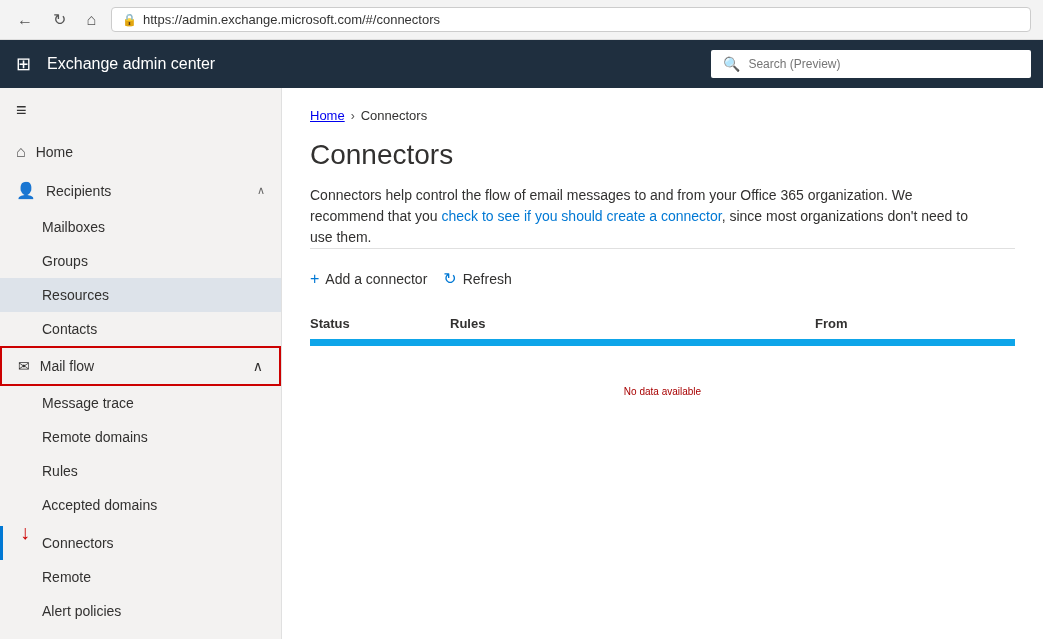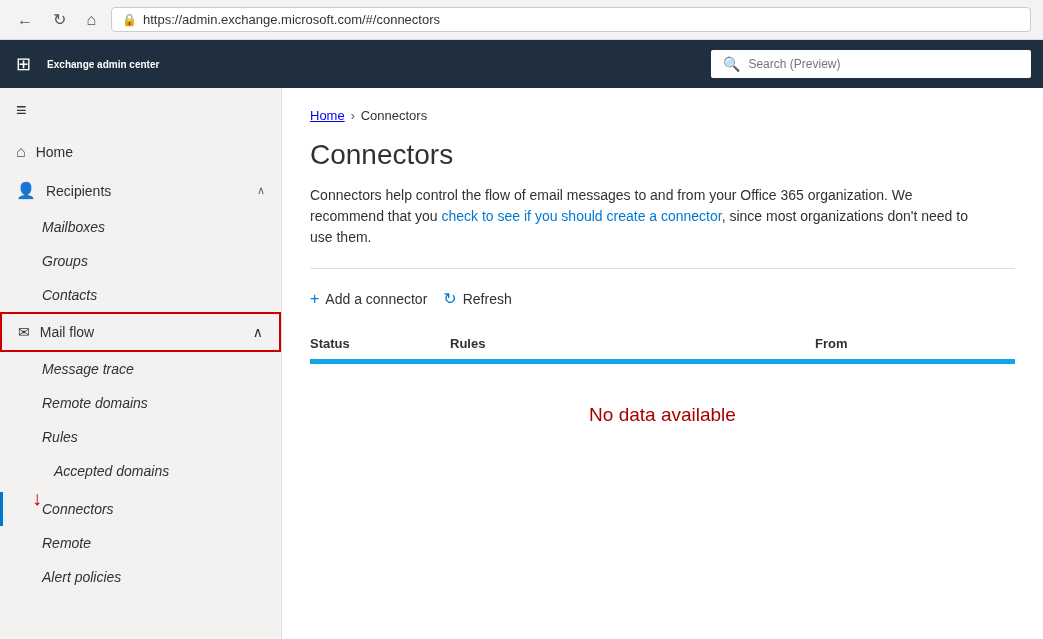--- a/index.html
+++ b/index.html
@@ -47,22 +47,22 @@
       gap: 12px;
     }
     .app-grid-icon {
       color: #fff;
       font-size: 18px;
       cursor: pointer;
       padding: 4px;
     }
     .app-title {
       color: #fff;
-      font-size: 10px;
-      font-weight: 700;
+      font-size: 16px;
+      font-weight: 400;
     }
     .search-bar {
       margin-left: auto;
       background: #fff;
       border: none;
       border-radius: 2px;
       padding: 6px 12px;
       width: 320px;
       font-size: 14px;
       display: flex;
@@ -112,21 +112,20 @@
     .sidebar-item-label { flex: 1; }
     .sidebar-item .chevron { font-size: 11px; color: #666; }
 
     .sidebar-sub-item {
       padding: 9px 16px 9px 42px;
       cursor: pointer;
       color: #323130;
       font-size: 14px;
       display: flex;
       align-items: center;
-      font-style: italic;
     }
     .sidebar-sub-item.highlighted { background: #dde3ea; }
     .sidebar-sub-item.active-indicator {
       border-left: 3px solid #0078d4;
       padding-left: 39px;
     }
 
     
     .main-content {
       flex: 1;
@@ -153,21 +152,20 @@
       font-weight: 300;
       color: #323130;
       margin-bottom: 14px;
     }
 
     
     .description {
       font-size: 14px;
       color: #323130;
       line-height: 1.5;
-      margin-bottom: 20px;
       max-width: 680px;
     }
     .description a { color: #0078d4; text-decoration: none; }
 
     
     .divider {
       border: none;
       border-top: 1px solid #e0e0e0;
       margin-bottom: 16px;
     }
@@ -190,33 +188,33 @@
       color: #323130;
       padding: 4px 0;
     }
     .toolbar-btn .btn-icon { font-size: 16px; color: #0078d4; }
 
     
     .table-container { width: 100%; }
     .table-header {
       display: grid;
       grid-template-columns: 140px 1fr 200px;
-      border-bottom: 5px solid #0ea5e9;
+      border-bottom: 7px solid #0ea5e9;
       padding: 8px 0;
     }
     .table-col-header {
       font-size: 13px;
       color: #323130;
       font-weight: 600;
     }
     .no-data {
       text-align: center;
       padding: 40px;
       color: #a80000;
-      font-size: 19px;
+      font-size: 10px;
     }
 
     
     .mail-flow-box {
       position: relative;
       display: flex;
       align-items: center;
       padding: 10px 16px;
       cursor: pointer;
       color: #323130;
@@ -264,20 +262,23 @@
     </div>
 
     <div class="sidebar-sub-item">
       <span>Mailboxes</span>
     </div>
 
     <div class="sidebar-sub-item">
       <span>Groups</span>
     </div>
 
+    <div class="sidebar-sub-item highlighted">
+      <span>Resources</span>
+    </div>
 
     <div class="sidebar-sub-item">
       <span>Contacts</span>
     </div>
 
     <div class="mail-flow-box" style="position:relative;">
       <span class="icon">✉</span>
       <span class="sidebar-item-label">Mail flow</span>
       <span class="chevron">∧</span>
     </div>
@@ -287,21 +288,21 @@
     </div>
 
     <div class="sidebar-sub-item">
       <span>Remote domains</span>
     </div>
 
     <div class="sidebar-sub-item">
       <span>Rules</span>
     </div>
 
-    <div class="sidebar-sub-item" style="position:relative;margin-left:12px;">
+    <div class="sidebar-sub-item" style="position:relative;">
       <span>Accepted domains</span>
 
       <span style="position:absolute; left: 20px; bottom:-22px; color:#c00; font-size:20px; font-weight:bold; z-index:10;">↓</span>
     </div>
 
     <div class="sidebar-sub-item active-indicator" style="margin-top:4px;">
       <span>Connectors</span>
     </div>
 
     <div class="sidebar-sub-item">

